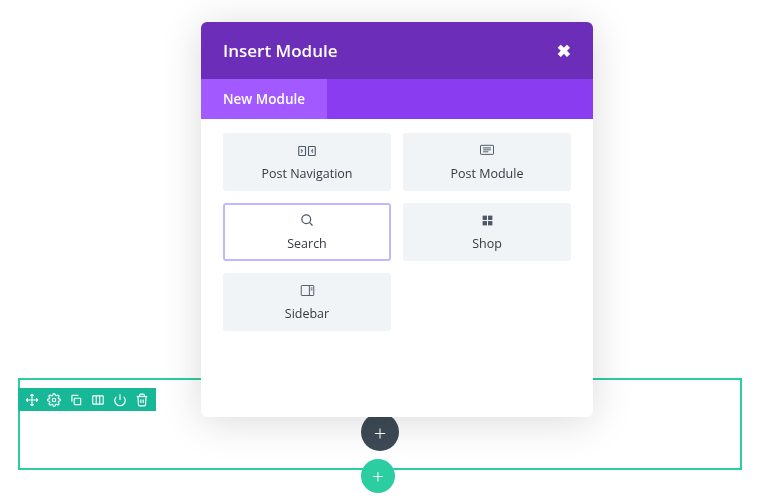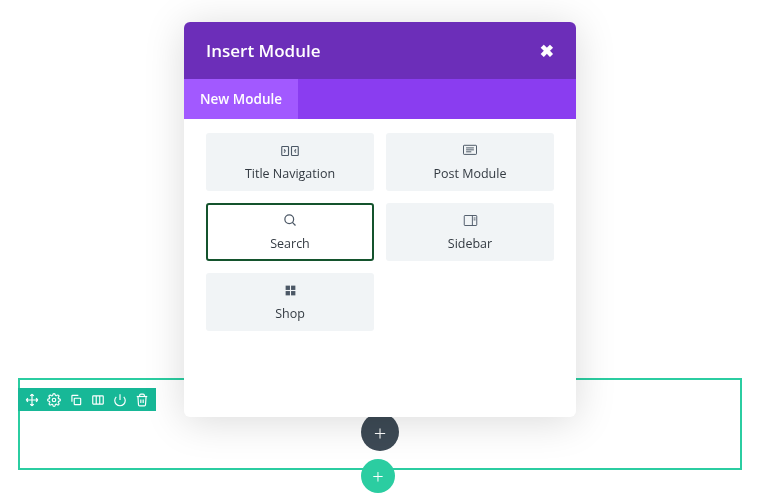--- a/index.html
+++ b/index.html
@@ -68,21 +68,21 @@
   .black-bar {
     position: absolute;
     left: 566px;
     top: 289px;
     width: 6px;
     height: 44px;
     background: #000;
   }
   .modal {
     position: absolute;
-    left: 184px;
+    left: 201px;
     top: 22px;
     width: 392px;
     height: 395px;
     background: #fff;
     box-shadow: 0 4px 40px rgba(0,0,0,0.15);
     border-radius: 6px;
     overflow: hidden;
     display: flex;
     flex-direction: column;
   }
@@ -101,21 +101,21 @@
   .close-btn {
     cursor: pointer;
     font-size: 17px;
     font-weight: 700;
   }
   .modal-tabs {
     background: #8a3df0;
     display: flex;
   }
   .modal-tabs .tab {
-    padding: 11px 16px;
+    padding: 11px 22px;
     font-size: 13.5px;
     color: rgba(255,255,255,0.85);
     cursor: pointer;
   }
   .modal-tabs .tab.active {
     background: #a259ff;
     color: #fff;
     font-weight: 600;
   }
   .module-grid {
@@ -131,21 +131,21 @@
     height: 58px;
     display: flex;
     flex-direction: column;
     align-items: center;
     justify-content: center;
     gap: 6px;
     cursor: pointer;
     border: 2px solid transparent;
   }
   .module-card.selected {
-    border: 2px solid #14532d;
+    border: 2px solid #c4b5fd;
     background: #fff;
   }
   .module-card .icon {
     color: #4c5866;
     height: 16px;
     display: flex;
     align-items: center;
     justify-content: center;
   }
   .module-card .label {
@@ -221,21 +221,21 @@
   <div class="module-grid">
 
     <div class="module-card">
       <div class="icon">
         <svg width="18" height="12" viewBox="0 0 24 16" fill="none" stroke="#4c5866" stroke-width="1.5">
             <rect x="1" y="2" width="9" height="12" rx="1"></rect>
             <rect x="14" y="2" width="9" height="12" rx="1"></rect>
             <path d="M6 8l-2-2M6 8l-2 2M18 8l2-2M18 8l2 2"></path>
           </svg>
       </div>
-      <div class="label">Title Navigation</div>
+      <div class="label">Post Navigation</div>
     </div>
 
     <div class="module-card">
       <div class="icon">
         <svg width="16" height="13" viewBox="0 0 24 20" fill="none" stroke="#4c5866" stroke-width="1.5">
             <rect x="2" y="2" width="20" height="14" rx="1"></rect>
             <line x1="6" y1="6" x2="18" y2="6"></line>
             <line x1="6" y1="9" x2="18" y2="9"></line>
             <line x1="6" y1="12" x2="14" y2="12"></line>
           </svg>
@@ -250,37 +250,37 @@
         <svg width="15" height="15" viewBox="0 0 24 24" fill="none" stroke="#4c5866" stroke-width="2">
             <circle cx="10" cy="10" r="7"></circle>
             <line x1="20" y1="20" x2="15" y2="15"></line>
           </svg>
       </div>
       <div class="label">Search</div>
     </div>
 
     <div class="module-card">
       <div class="icon">
+        <svg width="13" height="13" viewBox="0 0 24 24" fill="#4c5866">
+            <rect x="3" y="3" width="8" height="8"></rect>
+            <rect x="13" y="3" width="8" height="8"></rect>
+            <rect x="3" y="13" width="8" height="8"></rect>
+            <rect x="13" y="13" width="8" height="8"></rect>
+          </svg>
+      </div>
+      <div class="label">Shop</div>
+    </div>
+
+    <div class="module-card">
+      <div class="icon">
         <svg width="15" height="13" viewBox="0 0 24 20" fill="none" stroke="#4c5866" stroke-width="1.5">
             <rect x="2" y="2" width="20" height="16" rx="1"></rect>
             <line x1="15" y1="2" x2="15" y2="18"></line>
             <line x1="17" y1="6" x2="20" y2="6"></line>
             <line x1="17" y1="9" x2="20" y2="9"></line>
           </svg>
       </div>
       <div class="label">Sidebar</div>
     </div>
 
-    <div class="module-card">
-      <div class="icon">
-        <svg width="13" height="13" viewBox="0 0 24 24" fill="#4c5866">
-            <rect x="3" y="3" width="8" height="8"></rect>
-            <rect x="13" y="3" width="8" height="8"></rect>
-            <rect x="3" y="13" width="8" height="8"></rect>
-            <rect x="13" y="13" width="8" height="8"></rect>
-          </svg>
-      </div>
-      <div class="label">Shop</div>
-    </div>
-
 
   </div>
 </div>
 
 </body></html>

